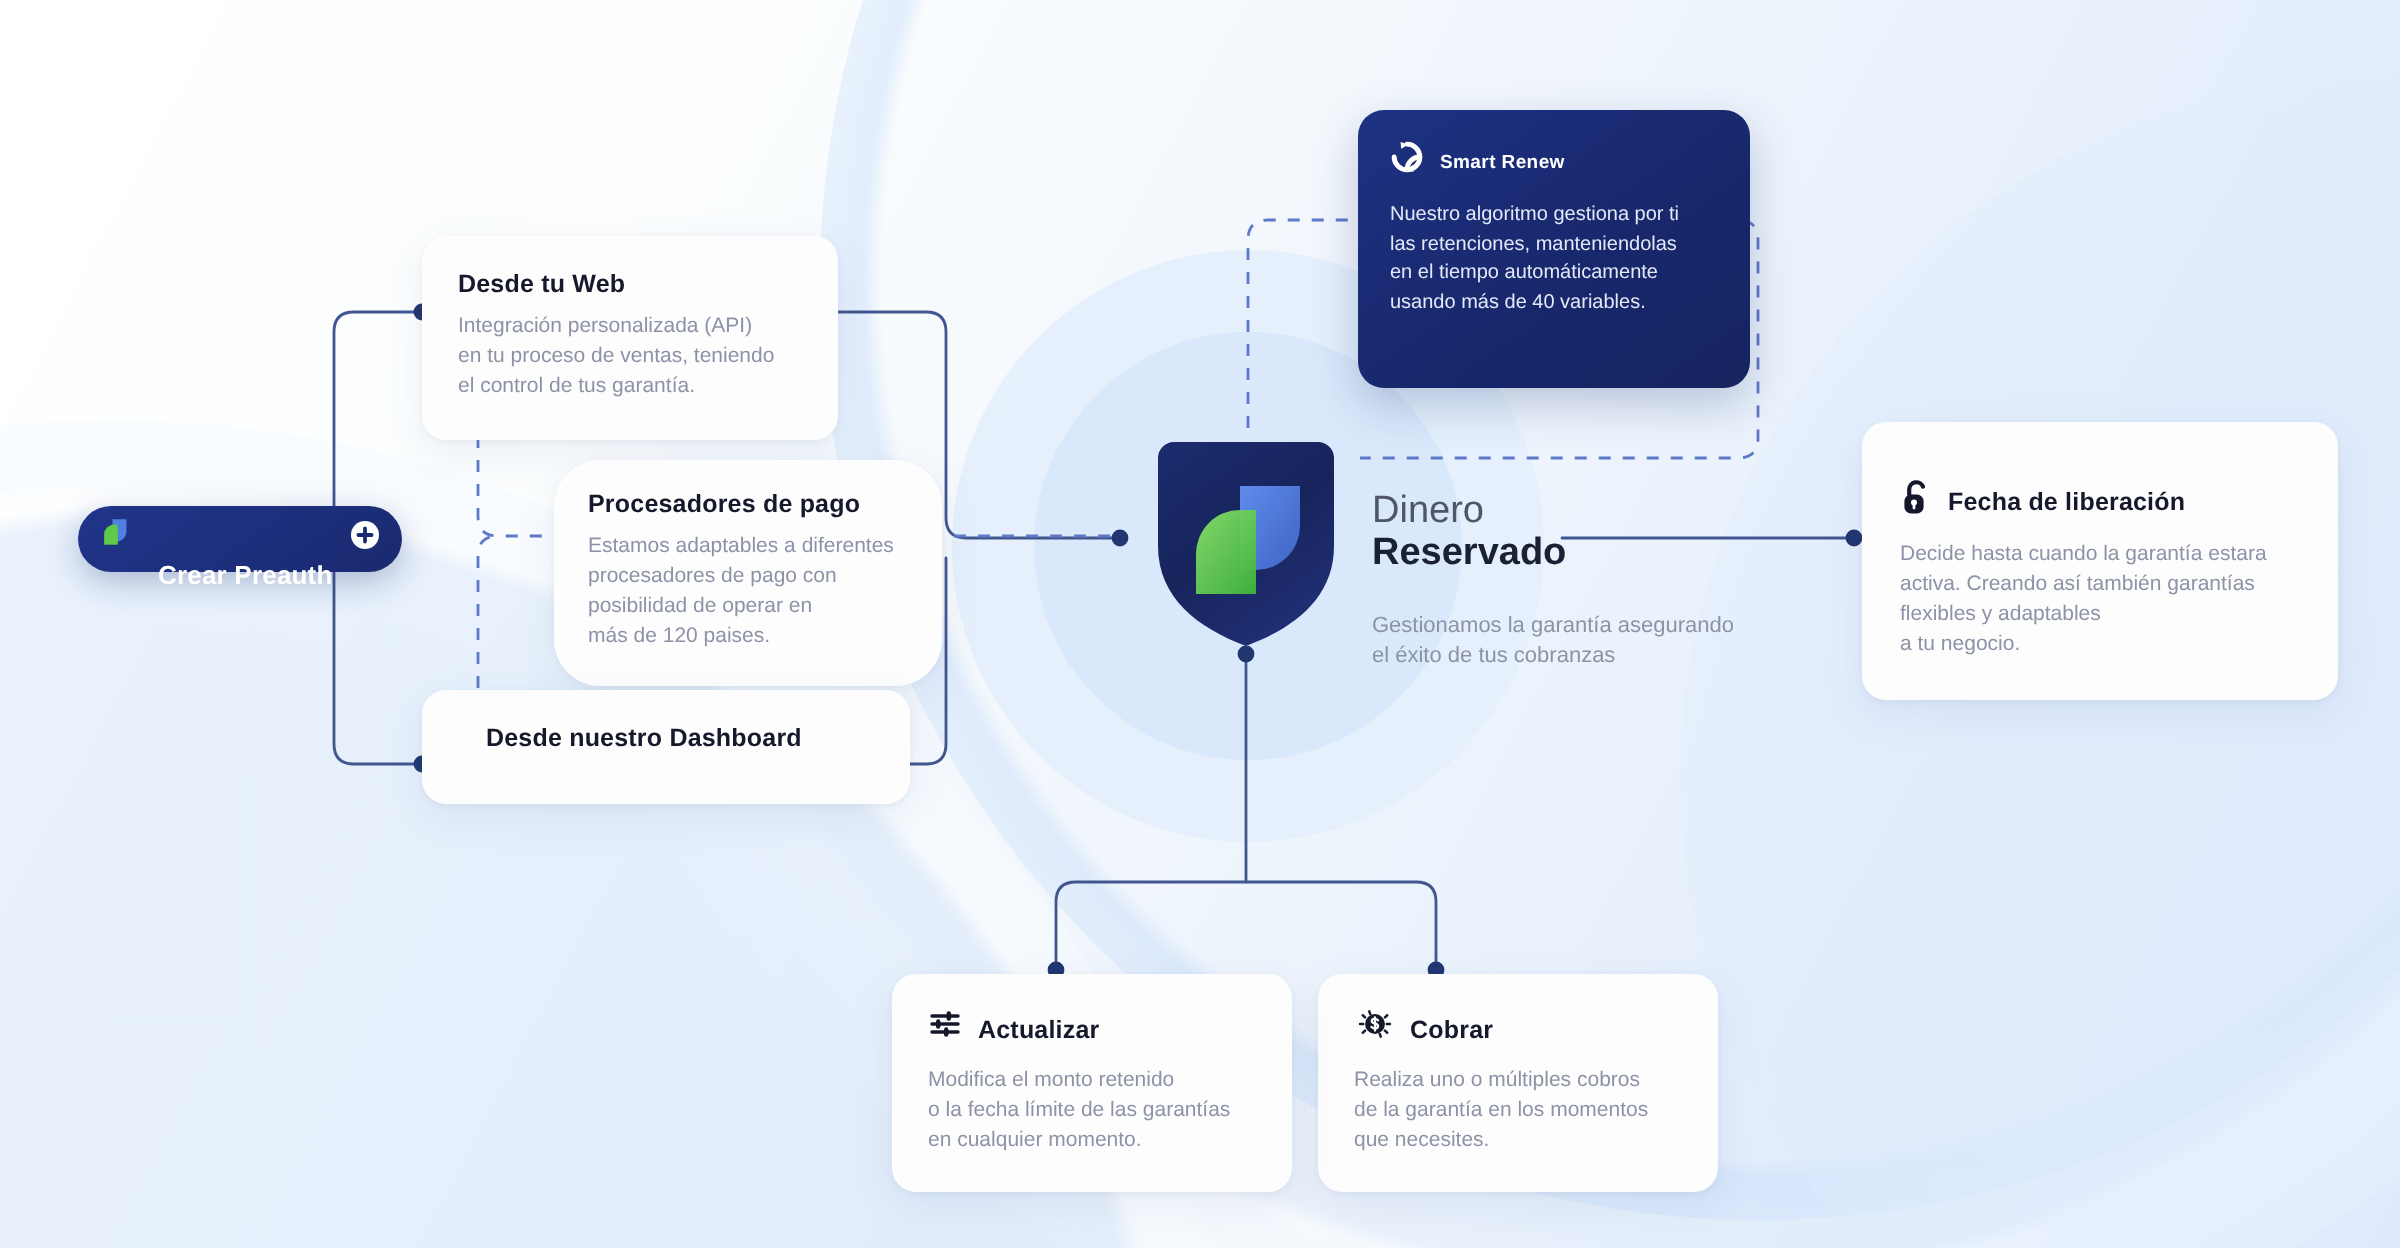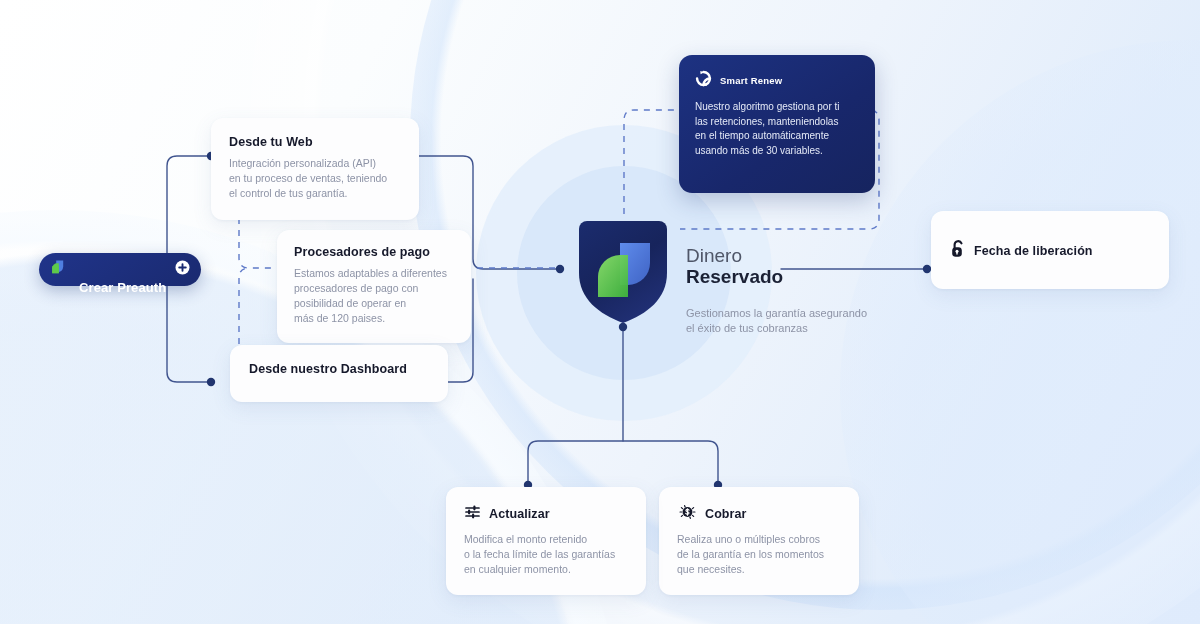--- a/index.html
+++ b/index.html
@@ -35,22 +35,22 @@
 
   
   .card{position:absolute;background:#fdfdfe;border-radius:12px;
         box-shadow:0 6px 20px rgba(80,110,160,.10), 0 1px 3px rgba(80,110,160,.07);}
   .card h3{margin:0 0 7px 0;font-size:12.5px;font-weight:700;color:#16192b;letter-spacing:.1px;}
   .card p{margin:0;font-size:10.5px;line-height:15px;color:#8d93a6;}
   .card .hdr{display:flex;align-items:center;gap:7px;margin-bottom:7px;}
   .card .hdr h3{margin:0;}
 
   #card-web{left:211px;top:118px;width:172px;padding:17px 18px 19px;}
-  #card-proc{left:277px;top:230px;width:160px;padding:15px 17px 17px;}
-  #card-dash{left:211px;top:345px;width:180px;padding:17px 19px 19px;margin-left:19px;}
+  #card-proc{left:277px;top:230px;width:160px;padding:15px 17px 17px;border-radius:23px;}
+  #card-dash{left:211px;top:345px;width:180px;padding:17px 32px 19px;}
   #card-release{left:931px;top:211px;width:200px;padding:28px 19px 20px;}
   #card-update{left:446px;top:487px;width:164px;padding:16px 18px 18px;}
   #card-charge{left:659px;top:487px;width:164px;padding:16px 18px 18px;}
 
   
   #card-renew{position:absolute;left:679px;top:55px;width:164px;padding:15px 16px 35px;
       background:linear-gradient(145deg,#1d3282 0%,#18276b 60%,#16245f 100%);
       border-radius:13px;box-shadow:0 8px 22px rgba(30,55,120,.25);}
   #card-renew .hdr{display:flex;align-items:center;gap:8px;margin-bottom:9px;}
   #card-renew h3{font-size:9.5px;font-weight:700;color:#ffffff;margin:0;letter-spacing:.2px;}
@@ -170,21 +170,21 @@
           <path d="M5.6 1.0 L9.9 2.4 L5.9 4.6 Z" fill="#ffffff"></path>
           <path d="M12.4 17.0 L8.1 15.6 L12.1 13.4 Z" fill="#ffffff"></path>
         </svg>
       </span>
       <h3>Smart Renew</h3>
     </div>
     <p>
       <span>Nuestro algoritmo gestiona por ti</span><br>
       <span>las retenciones, manteniendolas</span><br>
       <span>en el tiempo automáticamente</span><br>
-      <span>usando más de 30 variables.</span>
+      <span>usando más de 40 variables.</span>
     </p>
   </div>
 
   <div id="shield">
     <svg width="100" height="110" viewBox="0 0 100 110">
       <defs>
         <linearGradient id="shGrad" x1="0" y1="0" x2="0.6" y2="1">
           <stop offset="0%" stop-color="#1b2c6e"></stop>
           <stop offset="55%" stop-color="#17245c"></stop>
           <stop offset="100%" stop-color="#202f74"></stop>
@@ -218,20 +218,26 @@
       <span class="ic">
         <svg width="17" height="19" viewBox="0 0 17 19">
           <path d="M4.6 8.4V5.6a3.6 3.6 0 0 1 6.9-1.3" fill="none" stroke="#15182a" stroke-width="2.1" stroke-linecap="round"></path>
           <rect x="2.2" y="8.2" width="9.6" height="9.6" rx="3.4" fill="#15182a"></rect>
           <circle cx="7.0" cy="12.3" r="1.5" fill="#ffffff"></circle>
           <rect x="6.3" y="12.6" width="1.4" height="3.1" rx="0.7" fill="#ffffff"></rect>
         </svg>
       </span>
       <h3>Fecha de liberación</h3>
     </div>
+    <p>
+      <span>Decide hasta cuando la garantía estara</span><br>
+      <span>activa. Creando así también garantías</span><br>
+      <span>flexibles y adaptables</span><br>
+      <span>a tu negocio.</span>
+    </p>
   </div>
 
   <div class="card" id="card-charge">
     <div class="hdr">
       <span class="ic">
         <svg width="21" height="18" viewBox="0 0 22 18">
           <circle cx="11" cy="9" r="5.2" fill="#15182a"></circle>
           <path d="M11 5.6v6.8" stroke="#ffffff" stroke-width="1.2" stroke-linecap="round"></path>
           <path d="M12.6 7.1c-.4-.5-1-.8-1.7-.8-.9 0-1.6.5-1.6 1.2 0 1.6 3.3.8 3.3 2.5 0 .8-.8 1.3-1.7 1.3-.8 0-1.4-.3-1.8-.8" fill="none" stroke="#ffffff" stroke-width="1.2" stroke-linecap="round"></path>
           <g stroke="#15182a" stroke-width="1.3" stroke-linecap="round">

